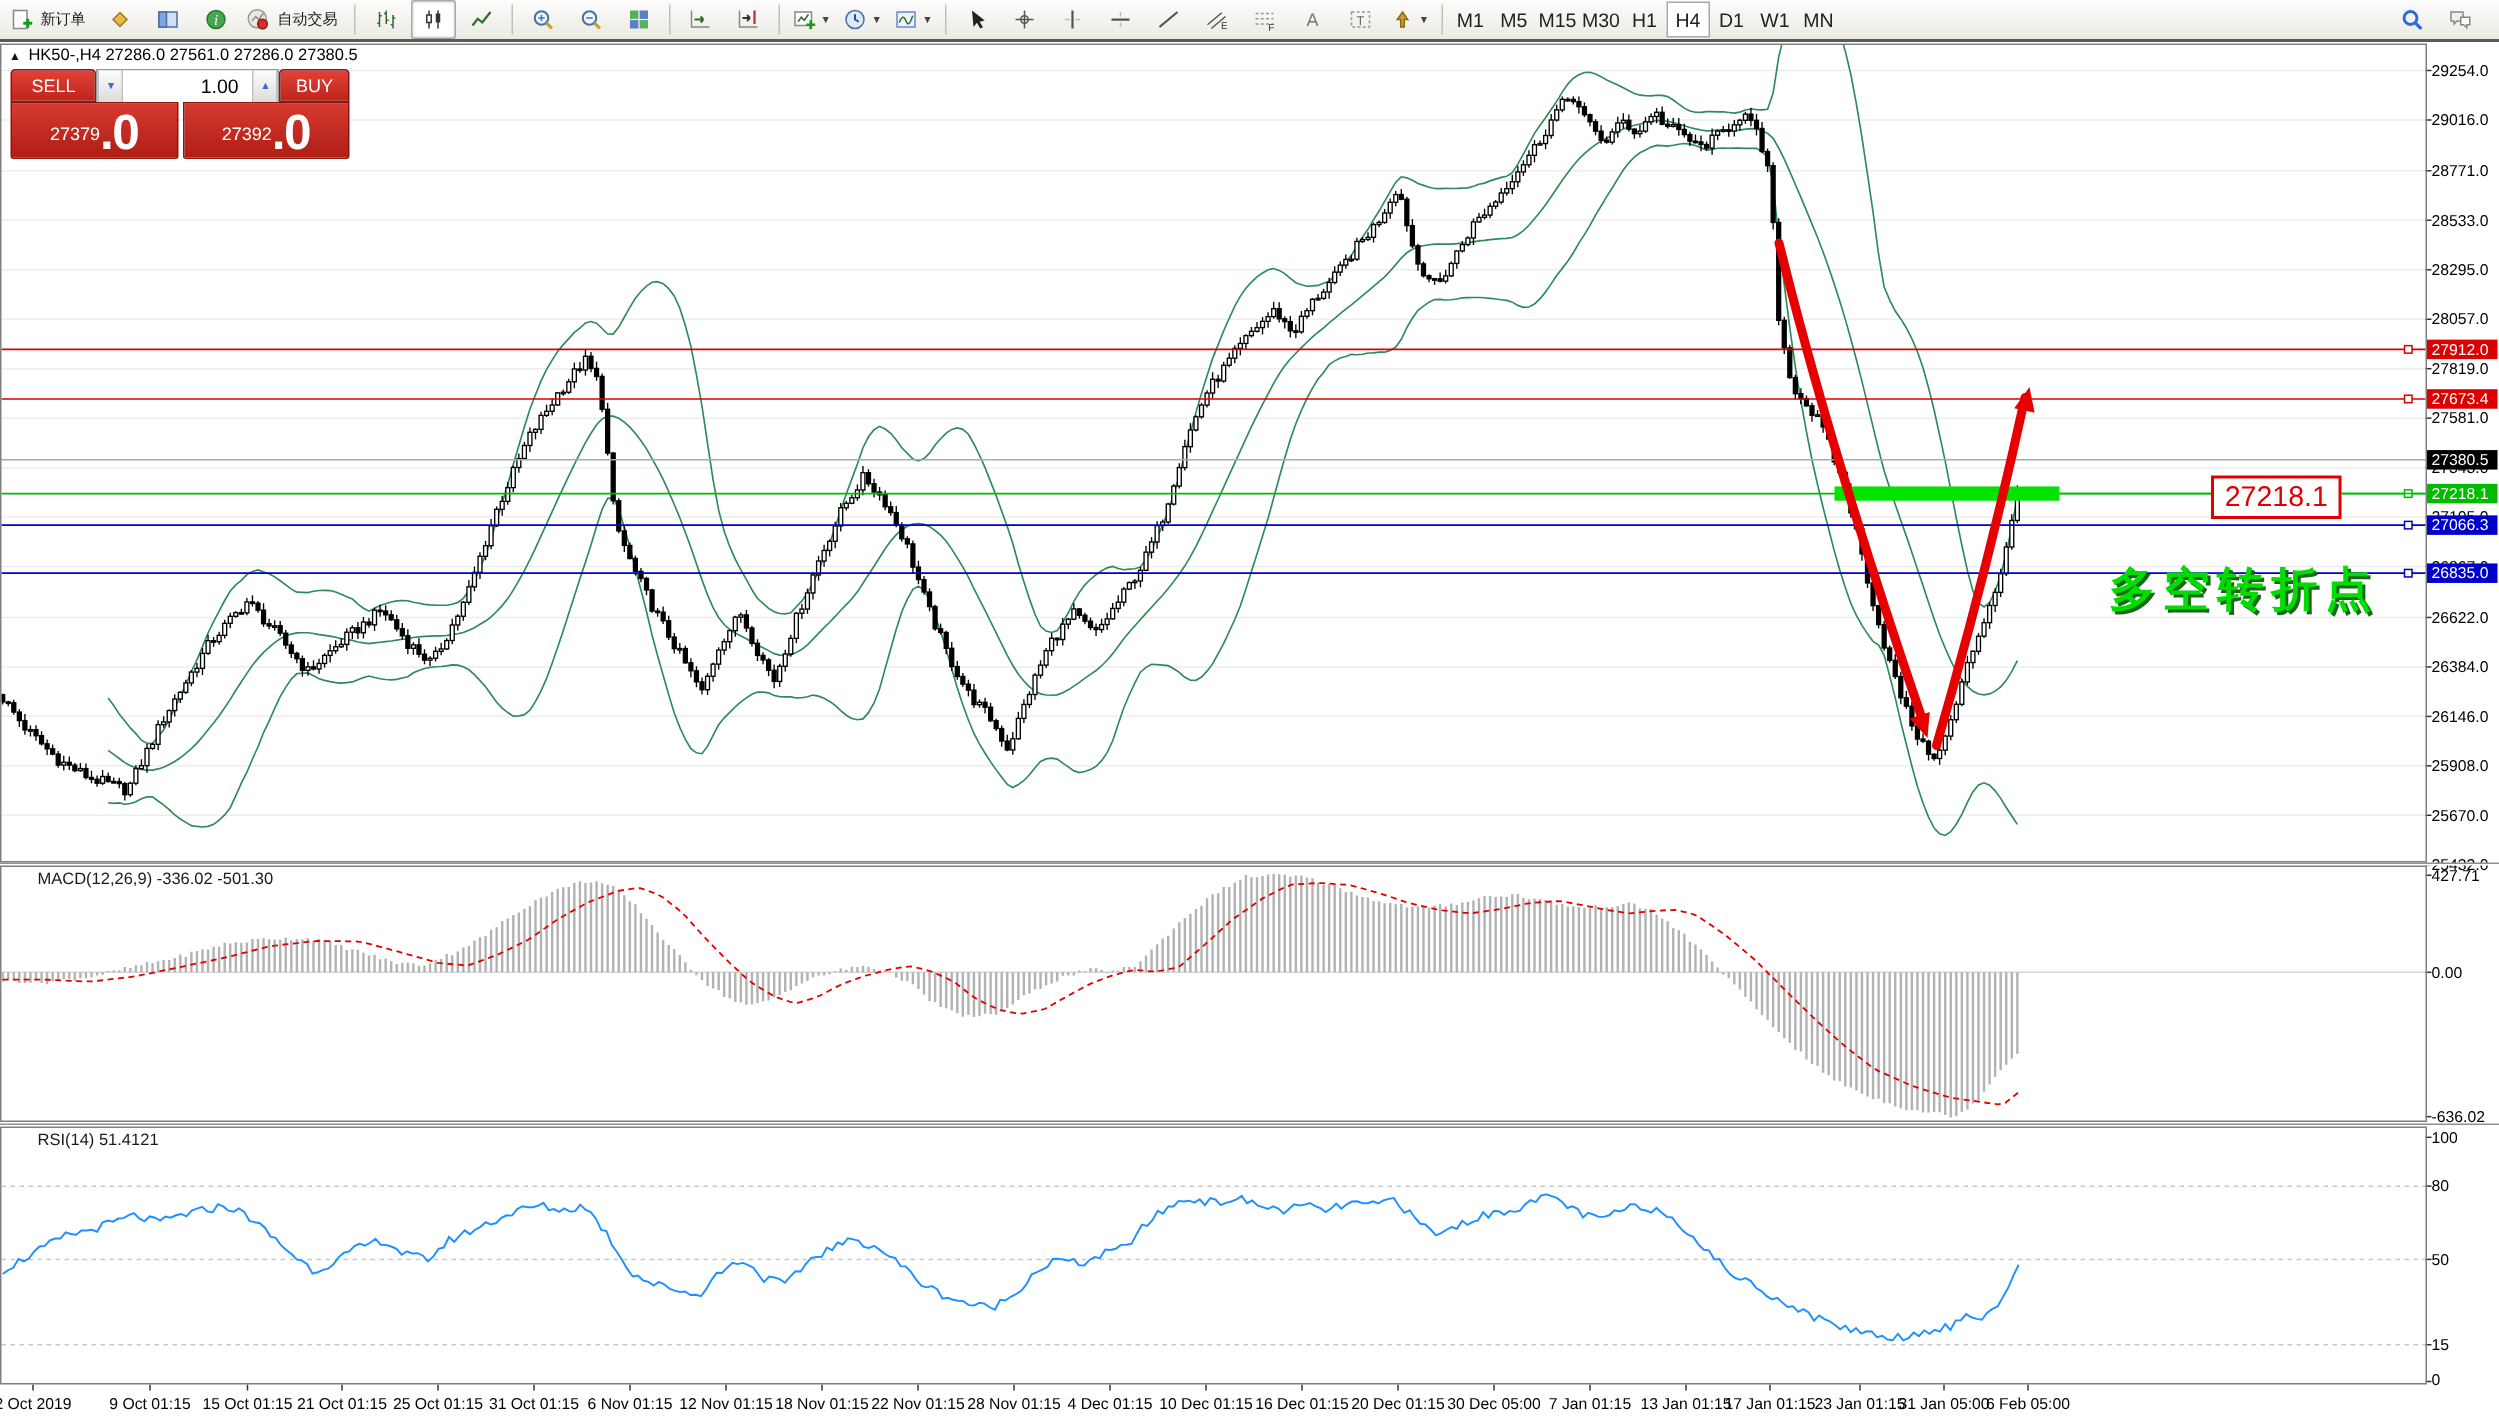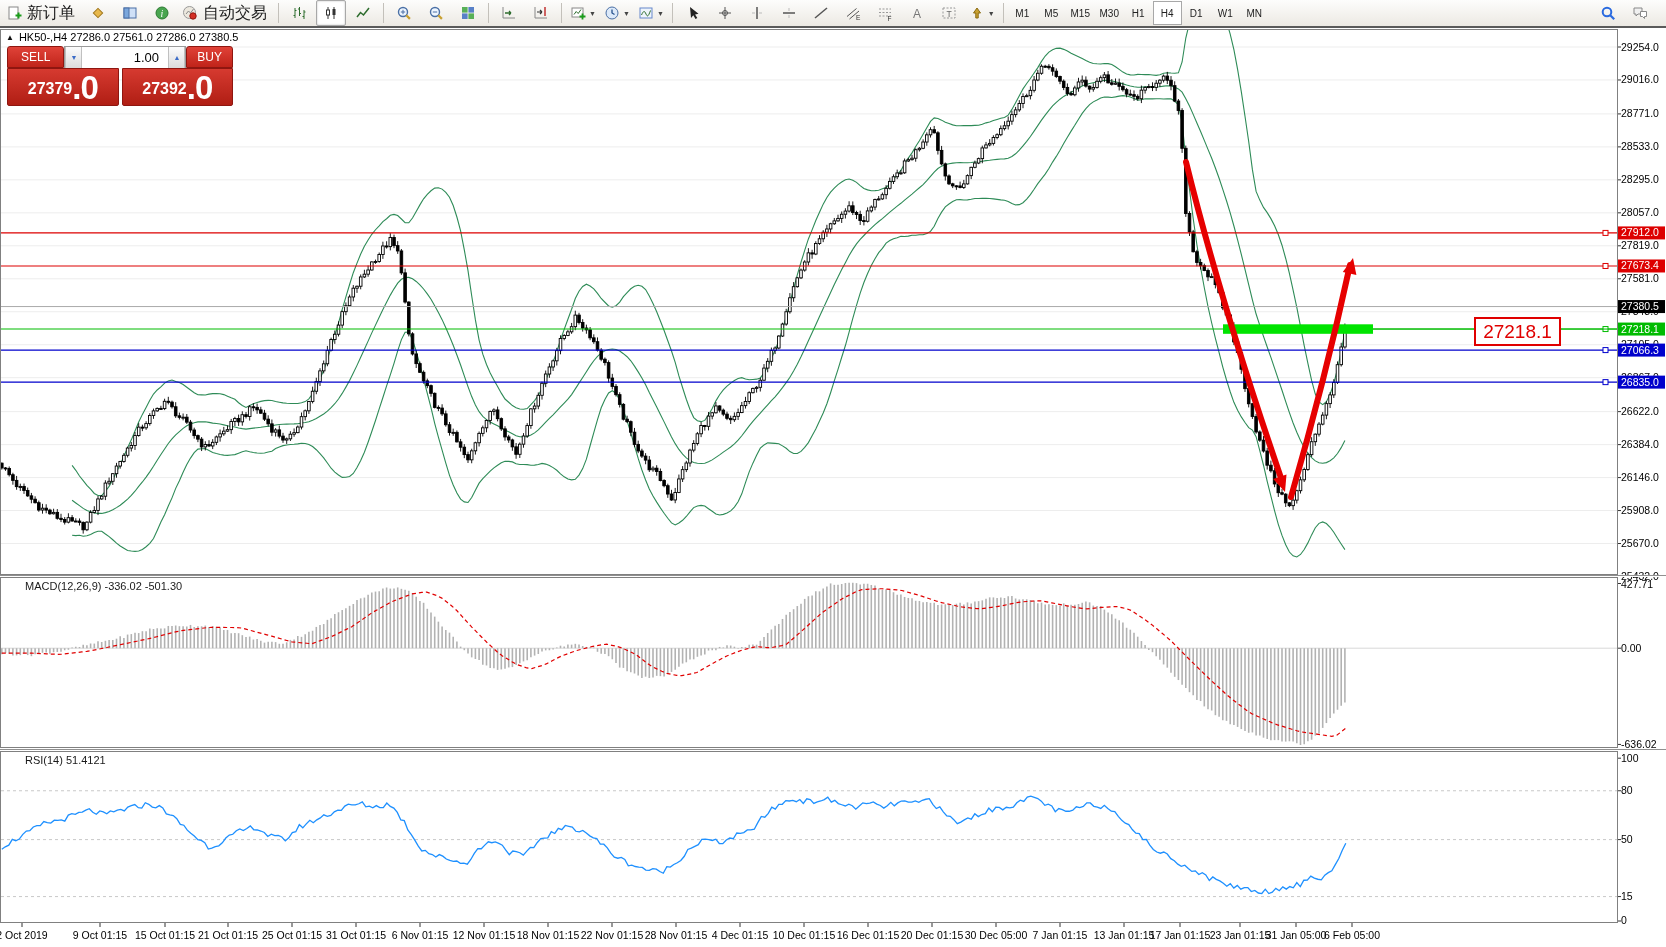--- a/index.html
+++ b/index.html
@@ -5,46 +5,46 @@
   html,body{margin:0;padding:0;background:#fff;}
   .screen{position:relative;width:1666px;height:947px;overflow:hidden;background:#fff;
           font-family:"Liberation Sans","DejaVu Sans",sans-serif;}
   
   .toolbar{position:absolute;left:0;top:0;width:1666px;height:28px;
            background:linear-gradient(#fdfdfc,#ece9e3);
            border-bottom:2px solid #5a5a5a;display:flex;align-items:center;box-sizing:border-box;padding-left:2px;}
   .tb-btn{height:24px;min-width:24px;display:flex;align-items:center;justify-content:center;
           border:1px solid transparent;border-radius:2px;margin:0 1px;cursor:default;gap:2px;padding:0 2px;}
   .tb-btn.active{background:#fff;border-color:#a8a8a8;box-shadow:inset 0 0 2px #bbb;}
-  .tb-btn .lbl{font-size:16px;color:#1a1a1a;margin:0 3px;white-space:nowrap;}
+  .tb-btn .lbl{font-size:10px;color:#1a1a1a;margin:0 3px;white-space:nowrap;}
   .tb-btn .dd{font-size:7px;color:#444;margin-left:1px;}
   .tb-sep{width:1px;height:20px;background:#c3c0ba;margin:0 4px;}
   .tf-btn{width:27px;height:22px;display:flex;align-items:center;justify-content:center;
-          font-size:10px;color:#222;border:1px solid transparent;margin:0;}
+          font-size:13px;color:#222;border:1px solid transparent;margin:0;}
   .tf-btn.active{background:#fff;border-color:#a8a8a8;}
   .tb-right{margin-left:auto;margin-right:10px;display:flex;}
   
   .chartwin{position:absolute;left:0;top:28px;width:1666px;height:919px;background:#fff;}
   .chartwin svg{position:absolute;left:0;top:0;}
   .chart-title{position:absolute;left:6px;top:3px;font-size:11px;color:#000;display:flex;align-items:center;gap:5px;}
   .chart-title .tri{font-size:8px;color:#111;}
   
   .trade-panel{position:absolute;left:7px;top:18px;width:226px;}
   .tp-top{display:flex;height:22px;}
   .tp-sell,.tp-buy{border:1px solid #8f1610;background:linear-gradient(#e04238,#c0241a);
       color:#fff;font-size:12px;width:66px;box-sizing:border-box;border-radius:3px 3px 0 0;}
   .tp-buy{width:53px;}
   .tp-vol{flex:1;display:flex;border:1px solid #9a9a9a;border-bottom:none;background:#fff;box-sizing:border-box;}
   .tp-vol button{width:17px;border:none;background:linear-gradient(#fcfcfc,#dcdcdc);
       color:#3c6cc8;font-size:7px;padding:0;border-left:1px solid #c0c0c0;border-right:1px solid #c0c0c0;}
   .tp-vol input{flex:1;border:none;outline:none;text-align:center;font-size:13px;width:40px;color:#000;padding-left:44px;}
   .tp-bottom{display:flex;height:38px;gap:3px;}
   .tp-price{flex:1;background:linear-gradient(#d63a30,#b01e14);border:1px solid #8f1610;
      color:#fff;display:flex;align-items:flex-end;justify-content:center;padding-bottom:1px;border-radius:0 0 2px 2px;}
-  .tp-price .sm{font-size:16px;font-weight:bold;line-height:30px;}
+  .tp-price .sm{font-size:12px;font-weight:normal;line-height:30px;}
   .tp-price .lg{font-size:33px;font-weight:bold;line-height:33px;letter-spacing:-1px;}
   
   .pane-label{position:absolute;font-size:11px;color:#1a1a1a;padding-left:17px;}
   .turn-text{position:absolute;font-weight:bold;white-space:nowrap;letter-spacing:5px;
              text-shadow:2px 2px 0 #156b15;}
   .callout{position:absolute;border:2px solid #e00000;background:#fff;color:#e00000;
            display:flex;align-items:center;justify-content:center;font-size:19px;}
 </style>
 </head>
 <body>
@@ -1559,15 +1559,16 @@
         <div class="tp-price">
           <span class="sm">27392</span>
           <span class="lg">.0</span>
         </div>
       </div>
     </div>
 
     <div class="pane-label" id="macd-label" style="left: 8px; top: 552px;">MACD(12,26,9) -336.02 -501.30</div>
     <div class="pane-label" id="rsi-label" style="left: 8px; top: 726px;">RSI(14) 51.4121</div>
 
+    <div class="turn-text" id="turn-text" style="left: 1406px; top: 344px; color: rgb(0, 221, 0); font-size: 31px;">多空转折点</div>
     <div class="callout" id="callout" style="left: 1474px; top: 289px; width: 83px; height: 25px;">27218.1</div>
   </div>
 </div>
 
 </body></html>

